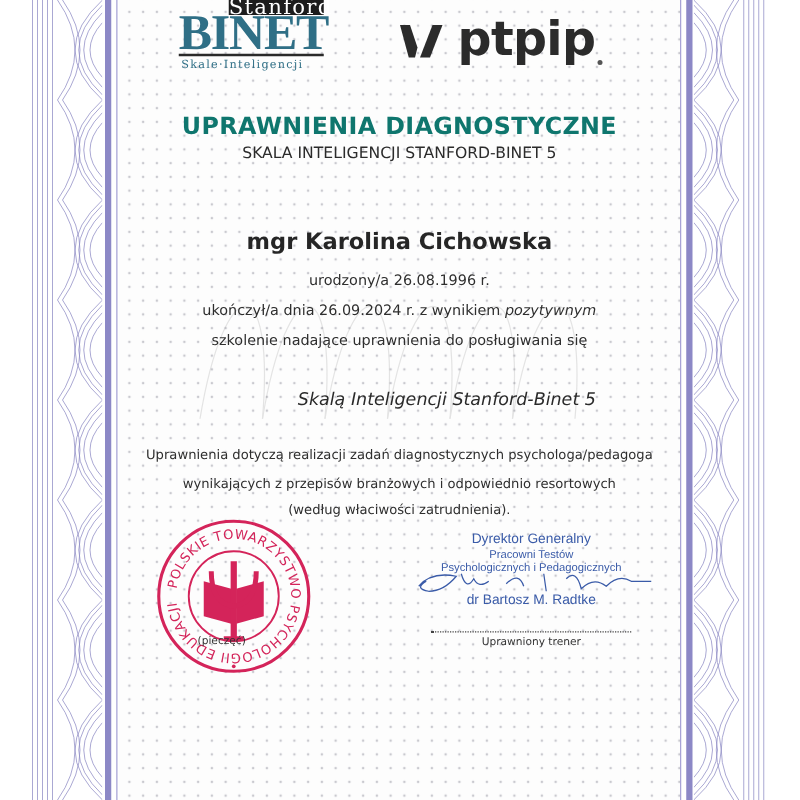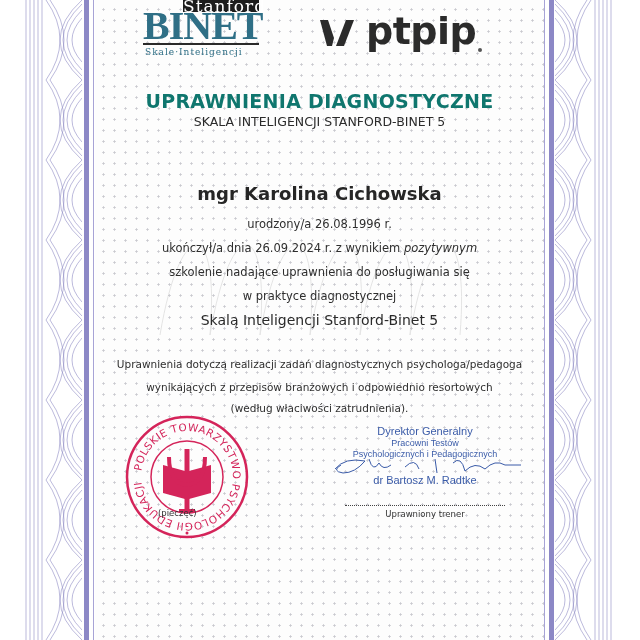--- a/index.html
+++ b/index.html
@@ -50,21 +50,21 @@
   .subtitle { position:absolute; left:0; top:114px; width:449px; font-size:12.5px; color:#2b2b2b; }
   .number { position:absolute; left:0; top:134px; width:449px; font-size:10.5px; color:#333; }
 
   .name { position:absolute; left:0; top:183px; width:449px; font-size:18px; font-weight:bold; color:#262626; }
   .line { position:absolute; left:0; width:449px; font-size:11.5px; color:#2e2e2e; }
   .l-born { top:217px; }
   .l-done { top:241px; }
   .l-train { top:265px; }
   .l-pract { top:289px; }
   .italic { font-style:italic; }
-  .scale { position:absolute; left:0; top:312px; width:449px; font-size:14px; color:#2a2a2a; }
+  .scale { position:absolute; left:0; top:312px; width:449px; font-size:14px; font-style:italic; color:#2a2a2a;padding-left:38px; }
 
   .scope { position:absolute; left:0; width:449px; font-size:10.5px; color:#2e2e2e; }
   .s1 { top:358px; } .s2 { top:381px; } .s3 { top:402px; }
 
   .seal { position:absolute; left:28px; top:413px; width:128px; height:128px; }
   .seal-caption { position:absolute; left:63px; top:508px; font-size:8.5px; color:#333; }
 
   .sign { position:absolute; left:230px; top:425px; width:200px; height:100px; }
   .sign-stamp1 { position:absolute; left:0; top:0; width:200px; font-family:"Liberation Sans", sans-serif; font-size:11px; color:#3a5ba8; }
   .sign-stamp2 { position:absolute; left:0; top:13px; width:200px; font-family:"Liberation Sans", sans-serif; font-size:9px; color:#3a5ba8; }
@@ -146,21 +146,20 @@
       <div class="ptpip-reg"></div>
     </div>
 
     <div class="title">UPRAWNIENIA DIAGNOSTYCZNE</div>
     <div class="subtitle">SKALA INTELIGENCJI STANFORD-BINET 5</div>
 
     <div class="name">mgr Karolina Cichowska</div>
     <div class="line l-born">urodzony/a 26.08.1996 r.</div>
     <div class="line l-done"><span>ukończył/a dnia 26.09.2024 r. z wynikiem </span><span class="italic">pozytywnym</span></div>
     <div class="line l-train">szkolenie nadające uprawnienia do posługiwania się</div>
-    <div class="line l-pract">w praktyce diagnostycznej</div>
     <div class="scale">Skalą Inteligencji Stanford-Binet 5</div>
 
     <div class="scope s1">Uprawnienia dotyczą realizacji zadań diagnostycznych psychologa/pedagoga</div>
     <div class="scope s2">wynikających z  przepisów branżowych i odpowiednio resortowych</div>
     <div class="scope s3">(według właciwości zatrudnienia).</div>
 
     <svg class="seal" viewBox="0 0 128 128">
       <defs>
         <path id="sealArc" d="M64,64 m-46,0 a46,46 0 1,1 92,0 a46,46 0 1,1 -92,0"></path>
       </defs>

